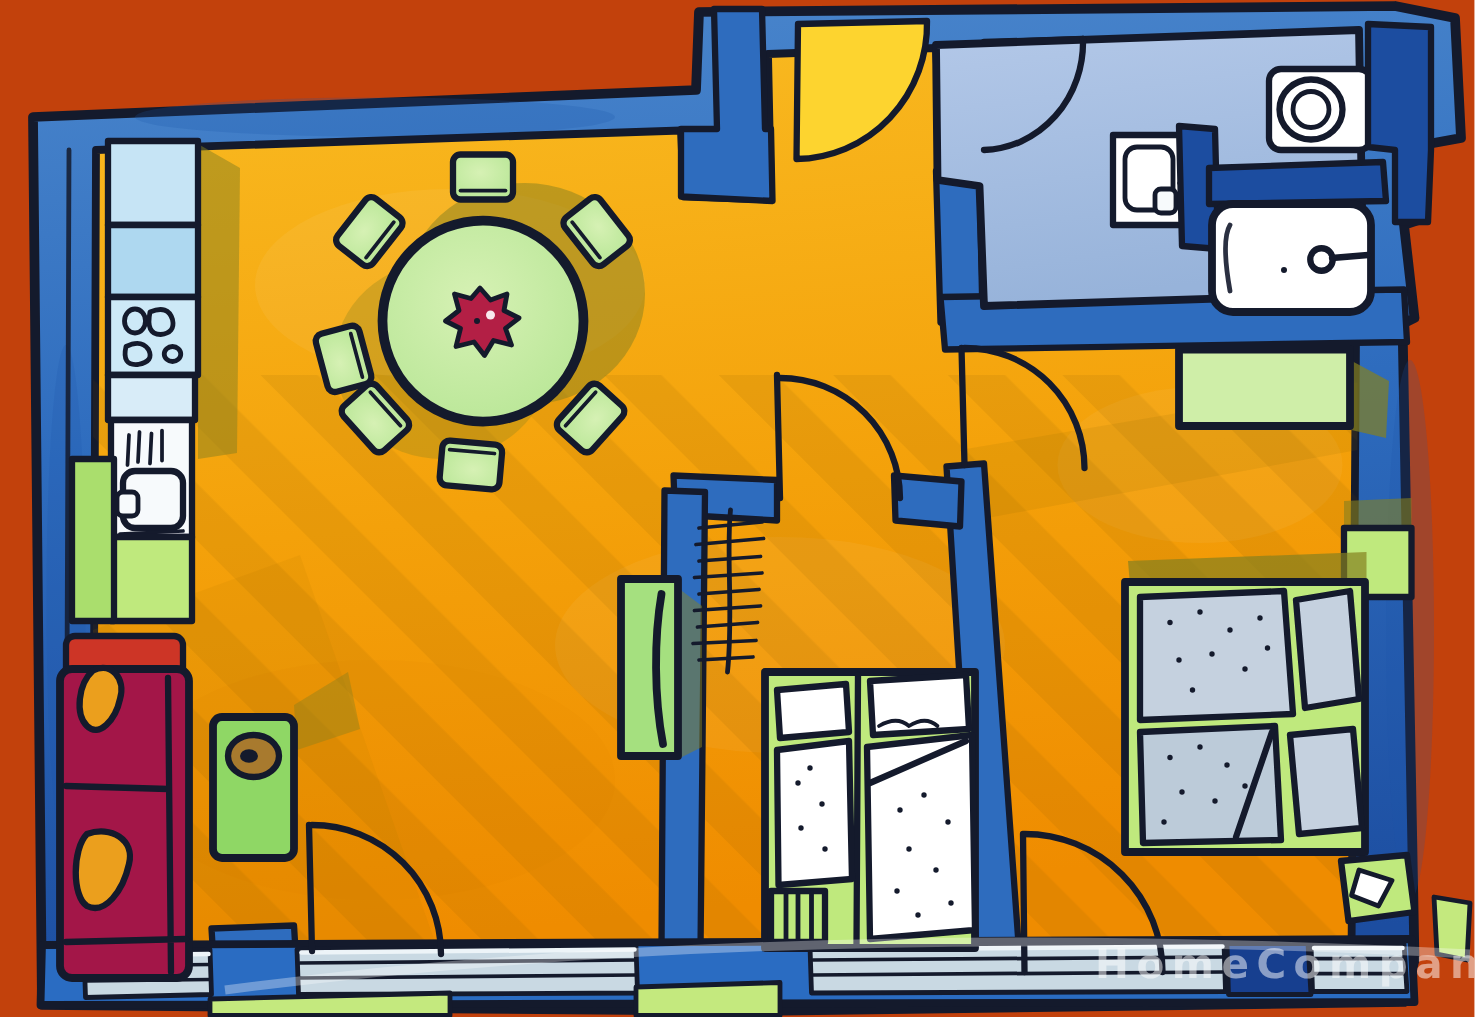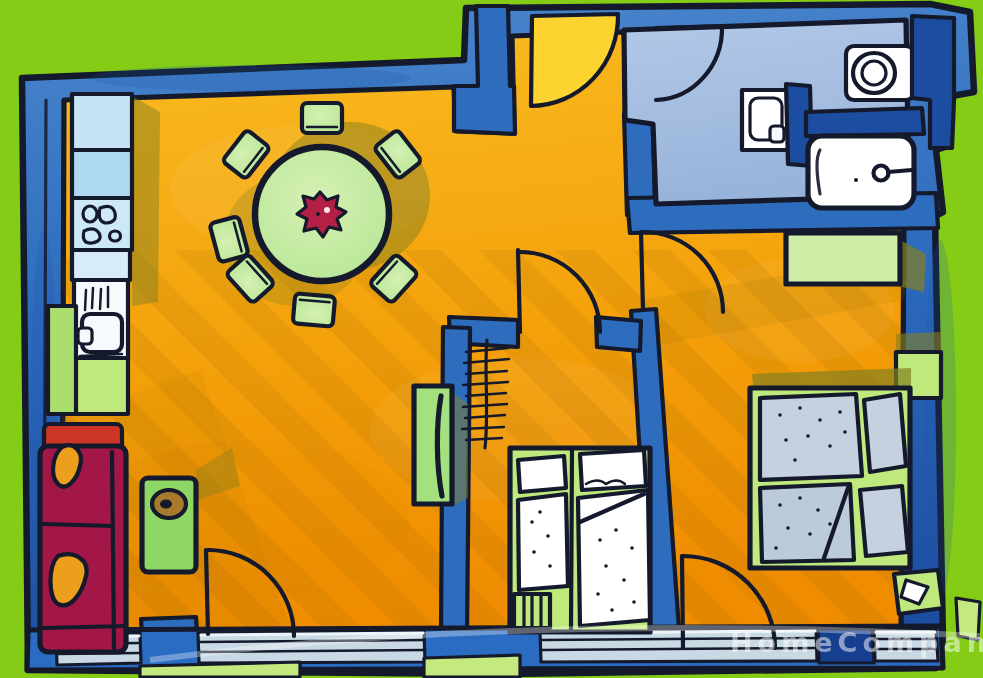--- a/index.html
+++ b/index.html
@@ -9,21 +9,21 @@
     --counter-blue:#aed8f0; --counter-blue-light:#c6e4f5; --appliance-white:#f7fafc;
     --table-green:#b5e593; --kids-green:#bfe97d; --pale-green:#cfeea8; --side-green:#a5e07f;
     --fridge-green:#aade6d; --coffee-green:#8fd765;
     --sofa-red:#a31648; --sofa-red-top:#cd3526; --cushion-amber:#eb9f1d;
     --flower-red:#b31f45; --bowl-brown:#a87a2e; --olive-shadow:#85801f;
     --mattress-gray:#c5d1df; --mattress-gray-dark:#bccbd9;
     --balcony-plank:#c9d9e3; --balcony-post:#2a6cc2; --balcony-post-dark:#173f8f;
     --grass-green:#c4e97e; --watermark-white:rgba(255,255,255,0.5);
   }
   html,body{margin:0;padding:0;background:#ffffff;}
-  .stage{width:983px;height:678px;position:relative;overflow:hidden;background:#84cc16;
+  .stage{width:983px;height:678px;position:relative;overflow:hidden;background:#c2410c;
          font-family:"DejaVu Sans", sans-serif;}
   svg{display:block}
   .ink{stroke:var(--ink);stroke-linejoin:round;stroke-linecap:round}
   .s2{stroke-width:2.5}.s3{stroke-width:3.2}.s4{stroke-width:4.2}.s5{stroke-width:5.2}.s6{stroke-width:6.5}
   .nf{fill:none}
   .w{fill:var(--wall-blue)} .wd{fill:var(--wall-dark)}
   .or{fill:url(#gFloor)} .bf{fill:url(#gBath)} .sil{fill:url(#gWall)}
   .white{fill:#ffffff} .appl{fill:var(--appliance-white)}
   .c1{fill:var(--counter-blue-light)} .c2{fill:var(--counter-blue)} .c3{fill:#cde9f7} .c4{fill:#d8ecf8}
   .gt{fill:url(#gTable)} .gk{fill:var(--kids-green)} .gp{fill:var(--pale-green)}

